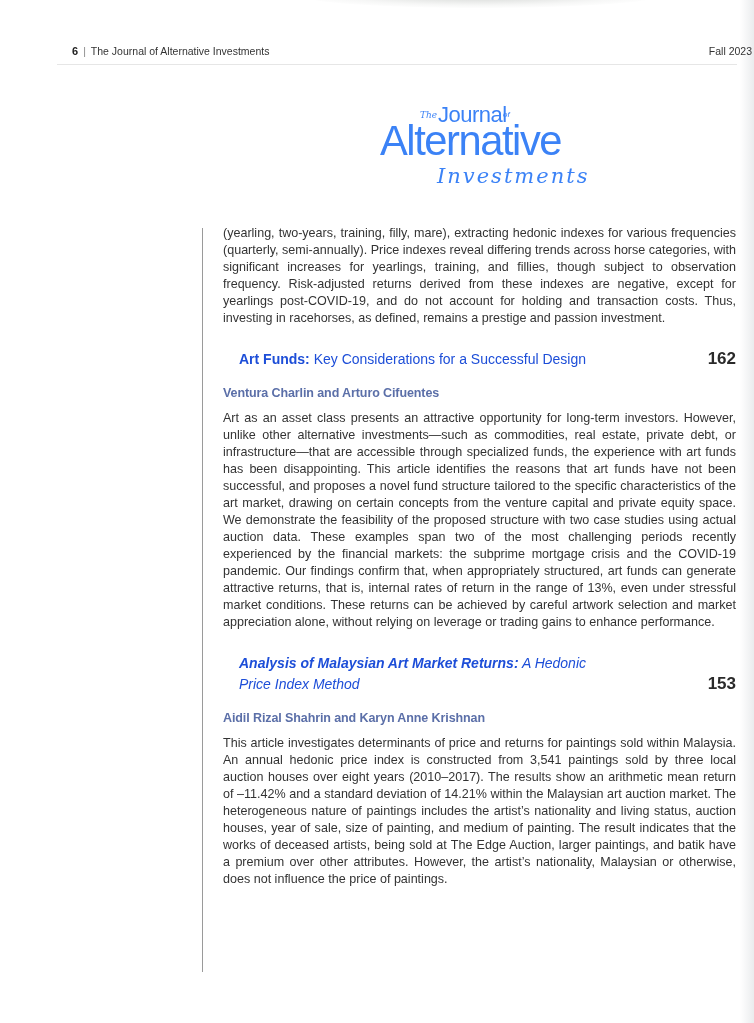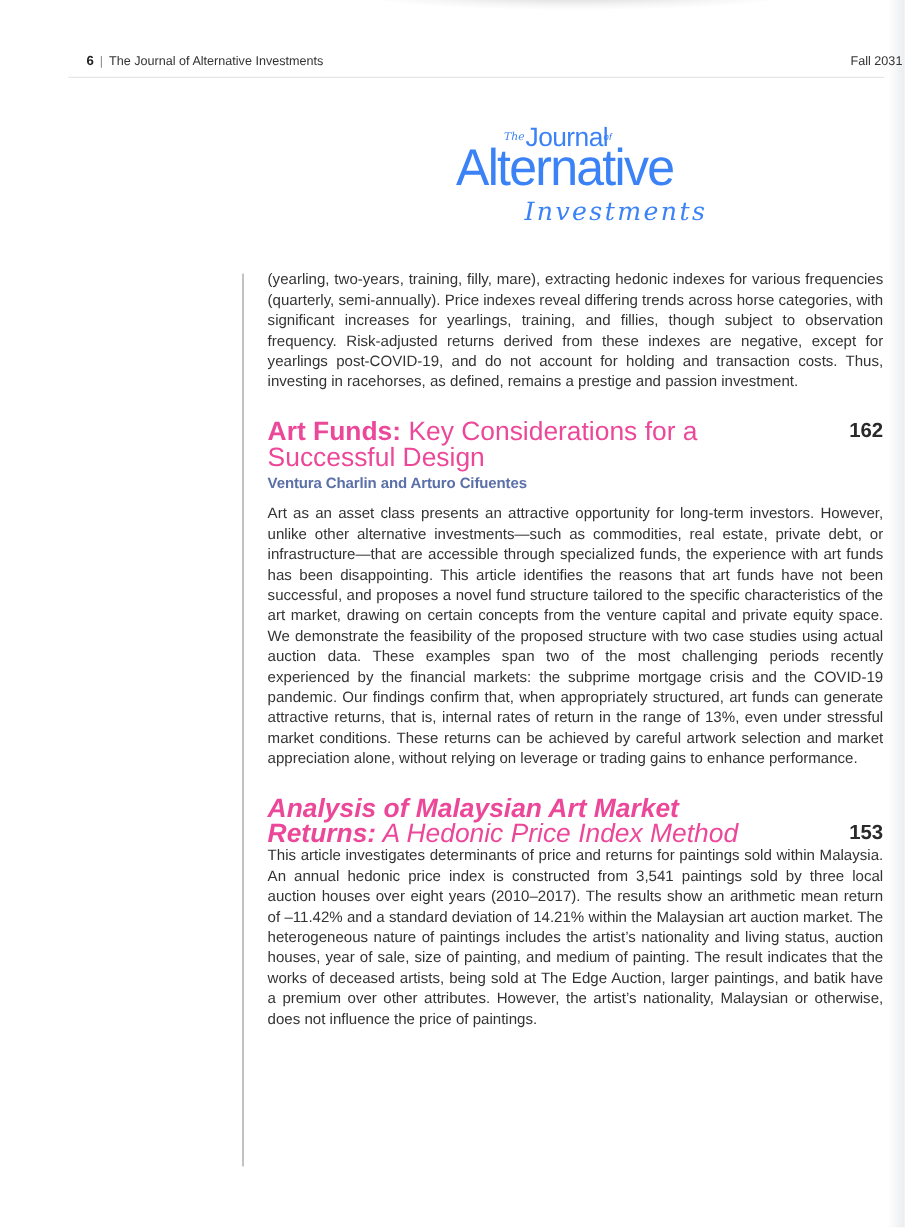--- a/index.html
+++ b/index.html
@@ -47,42 +47,42 @@
   .content {
     position: absolute; left: 223px; top: 225px; width: 513px;
   }
   .abstract {
     margin: 0; font-size: 12.55px; line-height: 17px; text-align: justify;
     color: #333;
     hyphens: manual;
   }
   .article { margin-top: 22px; position: relative; }
   .article-title {
-    font-size: 22px; line-height: 21px; color: #ec4899; margin: 0;
+    font-size: 14px; line-height: 21px; color: #1d4ed8; margin: 16px;
     padding-right: 60px;
   }
   .article-title .lead { font-weight: bold; }
   .article-title .rest { font-weight: normal; }
   .page-ref {
     position: absolute; right: 0; font-size: 17px; font-weight: bold; color: #2a2a2a;
   }
   .authors {
     font-size: 12.5px; font-weight: bold; color: #5b6fa8; margin-top: 5px; margin-bottom: 10px;
     letter-spacing: -0.1px;
   }
 </style>
 </head>
 <body>
 
 <div class="top-shadow"></div>
 <div class="right-shade"></div>
 
 <div class="running-head">
   <span class="page-num">6</span><span class="sep">|</span><span>The Journal of Alternative Investments</span>
-  <span class="issue">Fall 2031</span>
+  <span class="issue">Fall 2023</span>
 </div>
 <div class="head-rule"></div>
 
 <div class="logo">
   <span class="the">The</span>
   <span class="journal">Journal</span>
   <span class="of">of</span>
   <span class="alternative">Alternative</span>
   <span class="investments">Investments</span>
 </div>
@@ -95,15 +95,16 @@
   <div class="article">
     <span class="page-ref" style="top:0;">162</span>
     <h2 class="article-title"><span class="lead">Art Funds:</span><span class="rest"> Key Considerations for a Successful Design</span></h2>
     <div class="authors">Ventura Charlin and Arturo Cifuentes</div>
     <p class="abstract">Art as an asset class presents an attractive opportunity for long-term investors. However, unlike other alternative investments—such as commodities, real estate, private debt, or infrastructure—that are accessible through specialized funds, the experience with art funds has been disappointing. This article identifies the reasons that art funds have not been successful, and proposes a novel fund structure tai­lored to the specific characteristics of the art market, drawing on certain concepts from the venture capital and private equity space. We demonstrate the feasibility of the proposed structure with two case studies using actual auction data. These examples span two of the most challenging periods recently experienced by the financial markets: the subprime mortgage crisis and the COVID-19 pandemic. Our findings confirm that, when appropriately structured, art funds can generate attrac­tive returns, that is, internal rates of return in the range of 13%, even under stressful market conditions. These returns can be achieved by careful artwork selection and market appreciation alone, without relying on leverage or trading gains to enhance performance.</p>
   </div>
 
   <div class="article">
     <span class="page-ref" style="top:21px; font-weight:bold;margin-left:42px;">153</span>
     <h2 class="article-title" style="padding-right:110px;font-style:italic;"><span class="lead">Analysis of Malaysian Art Market Returns:</span><span class="rest"> A Hedonic Price Index Method</span></h2>
+    <div class="authors">Aidil Rizal Shahrin and Karyn Anne Krishnan</div>
     <p class="abstract">This article investigates determinants of price and returns for paintings sold within Malaysia. An annual hedonic price index is constructed from 3,541 paintings sold by three local auction houses over eight years (2010–2017). The results show an arithmetic mean return of –11.42% and a standard deviation of 14.21% within the Malaysian art auction market. The heterogeneous nature of paintings includes the artist’s nationality and living status, auction houses, year of sale, size of painting, and medium of painting. The result indicates that the works of deceased artists, being sold at The Edge Auction, larger paintings, and batik have a premium over other attributes. However, the artist’s nationality, Malaysian or otherwise, does not influence the price of paintings.</p>
   </div>
 </div>
 
 </body></html>

